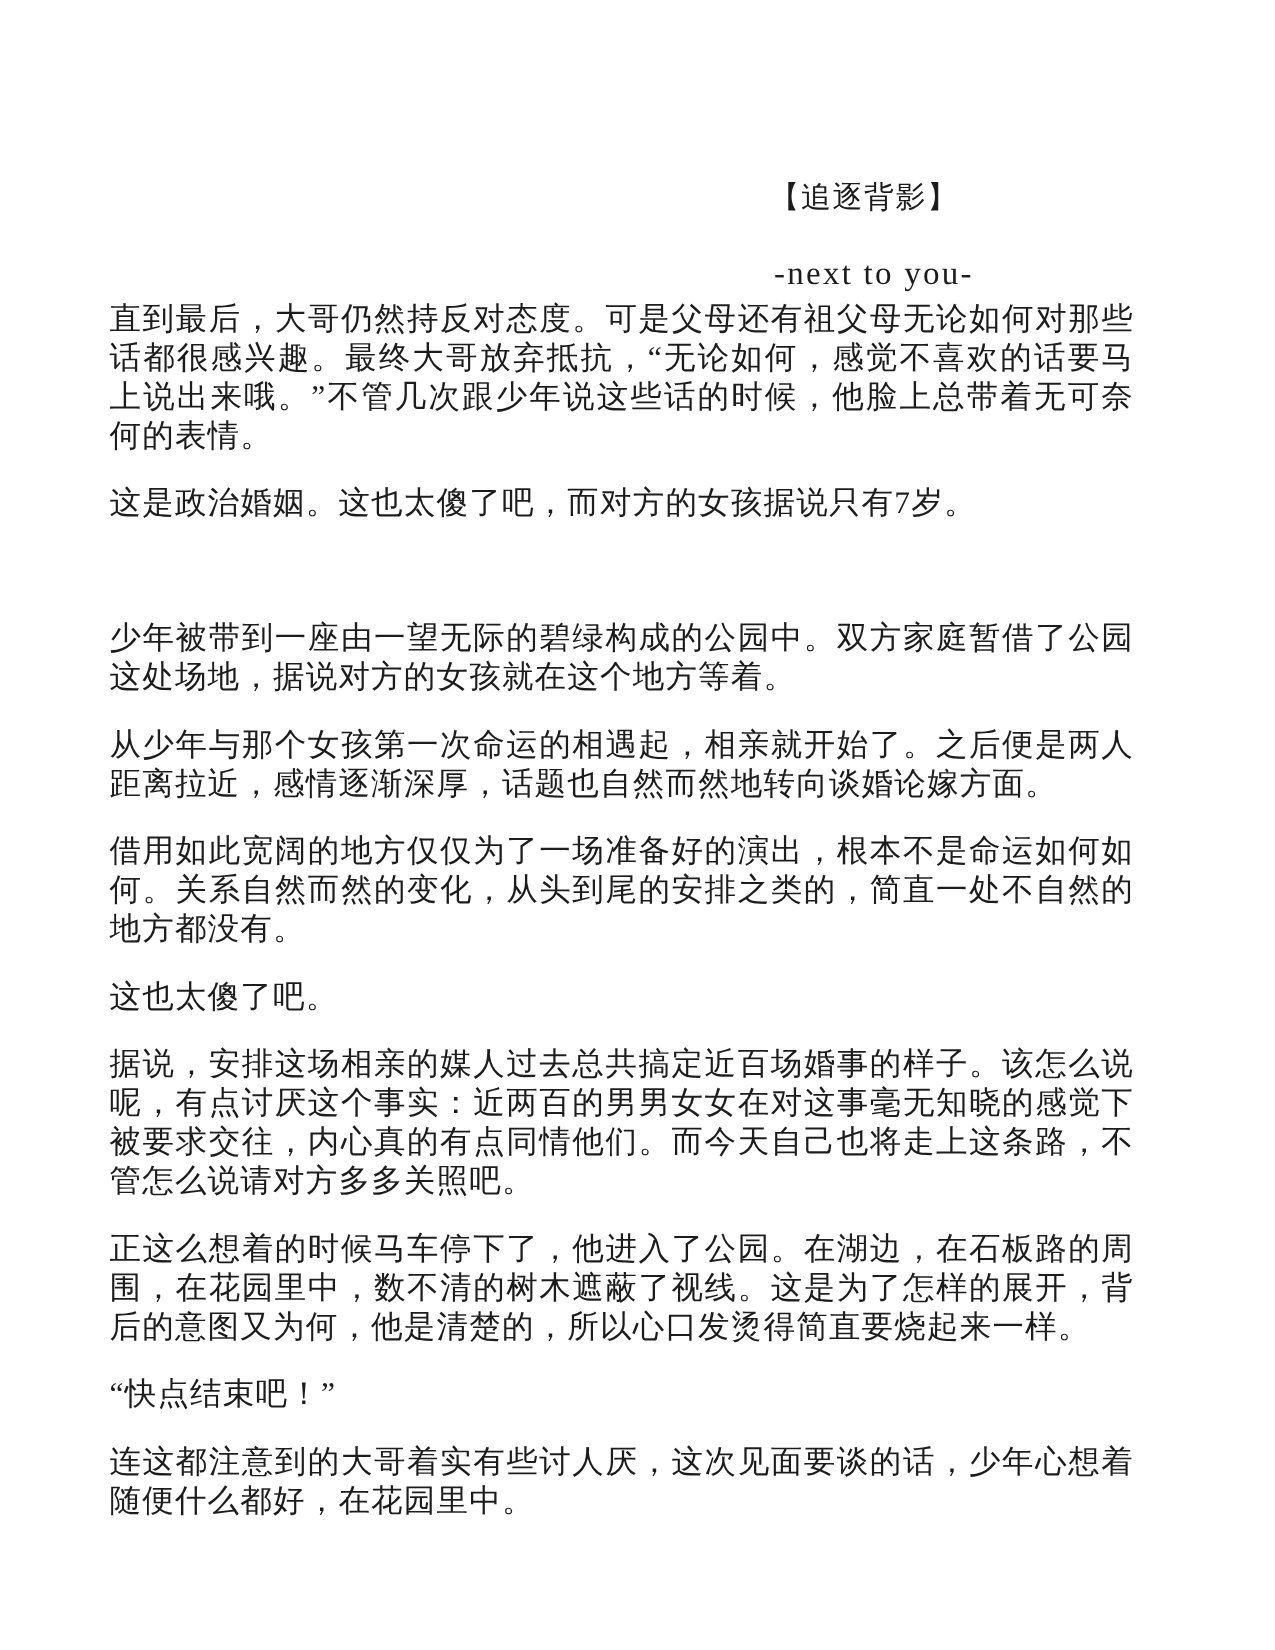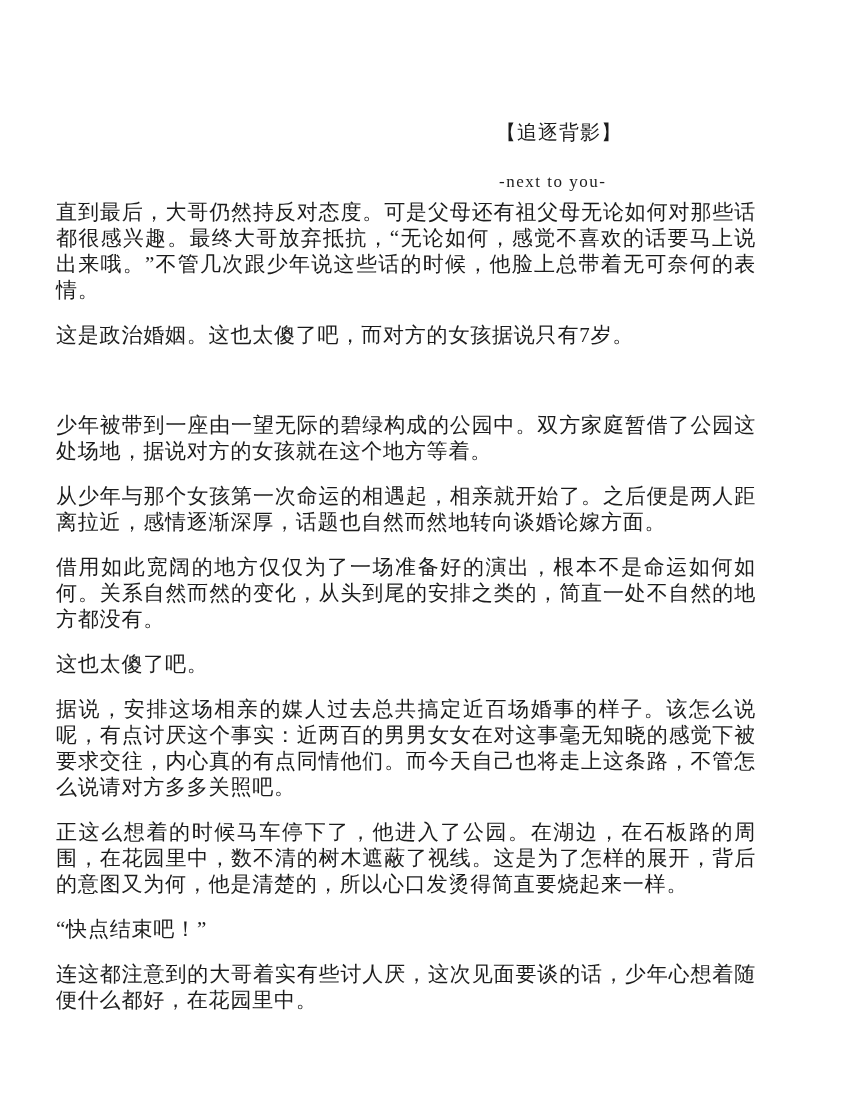--- a/index.html
+++ b/index.html
@@ -11,36 +11,36 @@
     width: 850px;
     height: 1100px;
     font-family: "Liberation Serif", "DejaVu Serif", serif;
     color: #1c1c1c;
   }
   .page {
     box-sizing: border-box;
     position: relative;
     width: 850px;
     height: 1100px;
-    padding: 119px 94px 0 56px;
+    padding: 119px 94px 0 73px;
     overflow: hidden;
     background: #ffffff;
   }
   .title-line {
     margin-left: 440px;
     font-size: 20px;
     line-height: 26px;
     letter-spacing: 1px;
     white-space: nowrap;
     font-weight: normal;
   }
   .subtitle-line {
     margin-left: 443px;
     margin-top: 24px;
-    font-size: 17px;
+    font-size: 22px;
     line-height: 26px;
     letter-spacing: 1.5px;
     white-space: nowrap;
   }
   .body-text {
     margin-top: 4px;
     font-size: 21px;
     line-height: 26px;
     letter-spacing: 0.8px;
     text-align: justify;

